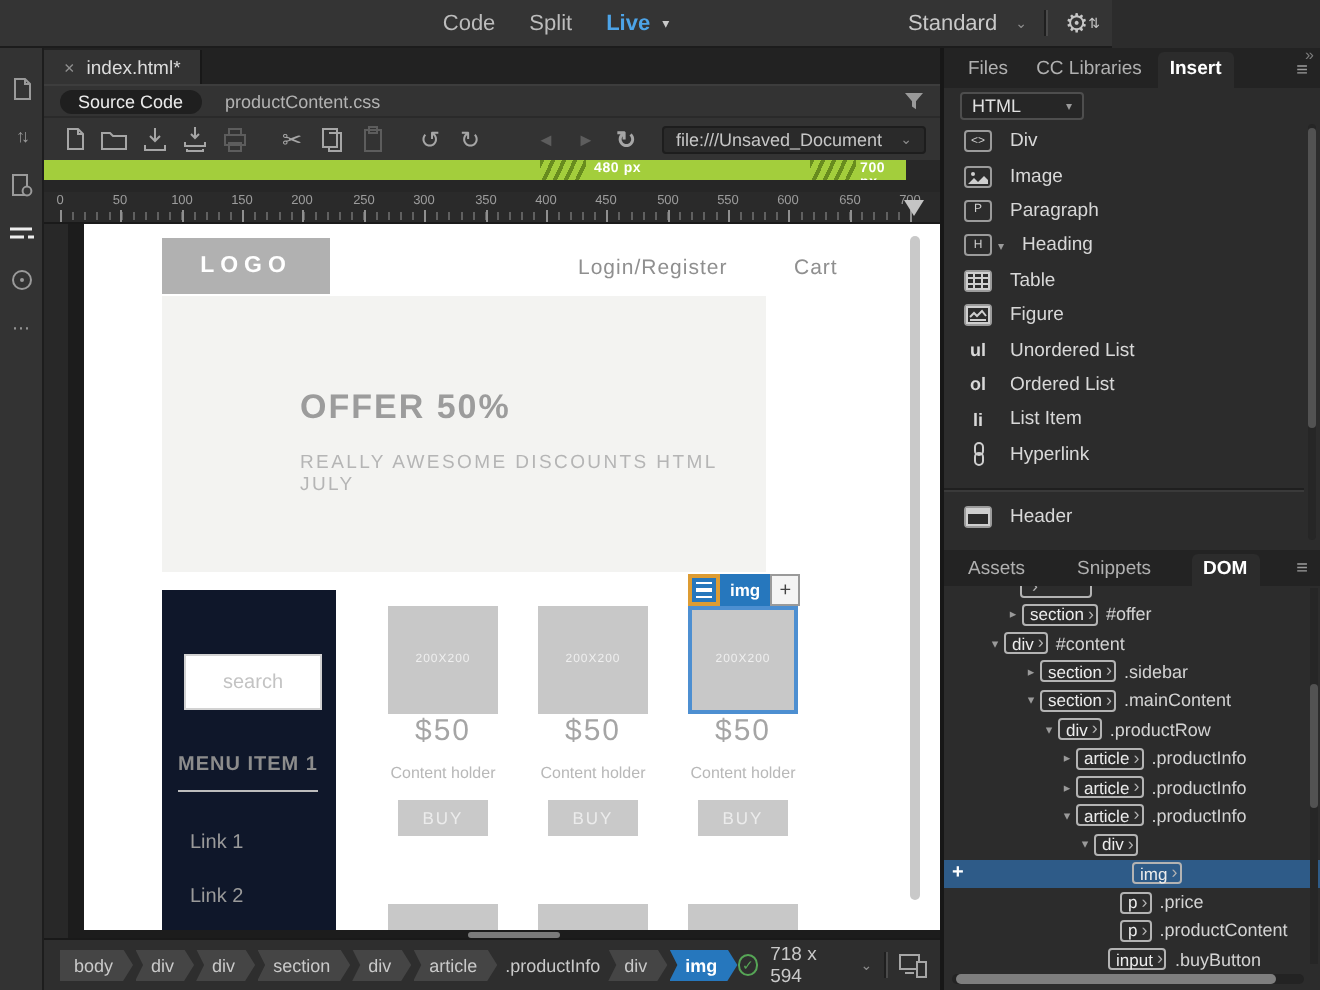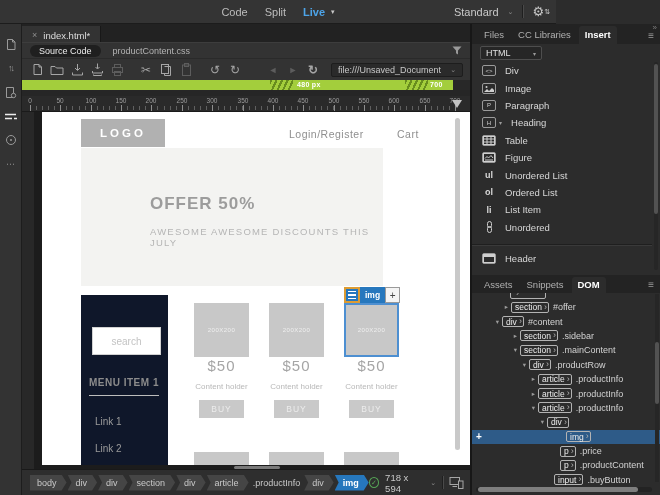--- a/index.html
+++ b/index.html
@@ -110,21 +110,21 @@
   .hselect .hc{margin-left:auto;font-size:6px;color:#9a9a9a}
   .ilist{position:absolute;left:0;right:8px;top:38px}
   .irow{height:17.4px;display:flex;align-items:center;padding-left:10px;gap:9px}
   .ilabel{font-size:9.5px;color:#d8d8d8}
   .ibox{width:14px;height:11px;border:1px solid #9b9b9b;border-radius:2px;font-size:6px;color:#cfcfcf;display:flex;align-items:center;justify-content:center;flex:none}
   .itxt{width:14px;text-align:center;font-size:9px;font-weight:bold;color:#d8d8d8;flex:none}
   .hdcaret{font-size:6px;color:#9a9a9a;margin-left:-6px}
   .isep{height:0;border-top:1px solid #1f1f1f;border-bottom:1px solid #3a3a3a;margin:8px 0 4px}
   .iscroll{position:absolute;right:2px;top:38px;width:4px;height:208px;background:#262626;border-radius:2px}
   .iscroll .thumb{position:absolute;top:2px;left:0;width:4px;height:150px;background:#525252;border-radius:2px}
-  .btabs{position:absolute;top:251px;left:0;right:0;height:18px;background:#232323;display:flex;align-items:flex-end;padding-left:6px;gap:2px}
+  .btabs{position:absolute;top:251px;left:0;right:0;height:18px;background:#232323;display:flex;align-items:flex-end;padding-left:6px;gap:14px}
   .btab{font-size:9.5px;color:#b0b0b0;padding:2px 6px 3px}
   .btab.active{background:#2c2c2c;color:#fff;border-radius:3px 3px 0 0;font-weight:bold}
   .bmenu{position:absolute;right:6px;top:4px;color:#9a9a9a;font-size:10px}
   .dtree{position:absolute;left:0;right:0;top:269px;height:196px;overflow:hidden}
   .drow{height:14.4px;display:flex;align-items:center;position:relative}
   .drow .caret{width:9px;font-size:6.5px;color:#9a9a9a;text-align:center;flex:none}
   .pill{display:inline-flex;align-items:center;border:1px solid #b3b3b3;border-radius:2px;height:11px;padding:0 1px 0 3px;font-size:8.5px;color:#ececec;line-height:10px;flex:none}
   .pill::after{content:"›";margin-left:2px;color:#b3b3b3;font-size:9px;line-height:7px}
   .qual{margin-left:4px;color:#d3d3d3;font-size:9px}
   .drow.sel{background:#2e5b88}
@@ -290,21 +290,21 @@
     </div>
 
     <div class="czone">
       <div class="canvas">
         <div class="logo">LOGO</div>
         <span class="navlink" style="left:247px">Login/Register</span>
         <span class="navlink" style="left:355px">Cart</span>
 
         <div class="offer">
           <div class="offer-title">OFFER 50%</div>
-          <div class="offer-sub">AWESOME AWESOME DISCOUNTS THIS JULY</div>
+          <div class="offer-sub">REALLY AWESOME DISCOUNTS HTML JULY</div>
         </div>
 
         <div class="csidebar">
           <input class="searchbox" placeholder="search" style="">
           <div class="menutitle">MENU ITEM 1</div>
           <div class="menuhr"></div>
           <span class="slink" style="top:121px">Link 1</span>
           <span class="slink" style="top:148px">Link 2</span>
         </div>
 
@@ -433,21 +433,21 @@
         <span class="itxt">li</span>
         <span class="ilabel">List Item</span>
       </div>
       <div class="irow">
         <span class="ibox" style="border:none;padding:0">
             <svg width="9" height="12" viewBox="0 0 9 12">
               <rect x="2.5" y="0.5" width="4" height="6" rx="2" fill="none" stroke="#cfcfcf"></rect>
               <rect x="2.5" y="5.5" width="4" height="6" rx="2" fill="none" stroke="#cfcfcf"></rect>
             </svg>
           </span>
-        <span class="ilabel">Unordered</span>
+        <span class="ilabel">Hyperlink</span>
       </div>
       <div class="isep"></div>
       <div class="irow">
         <span class="ibox" style="padding:0">
             <svg width="12" height="9" viewBox="0 0 12 9">
               <rect x="0.5" y="0.5" width="11" height="8" fill="none" stroke="#cfcfcf"></rect>
               <rect x="0.5" y="0.5" width="11" height="2.5" fill="#cfcfcf"></rect>
             </svg>
           </span>
         <span class="ilabel">Header</span>

